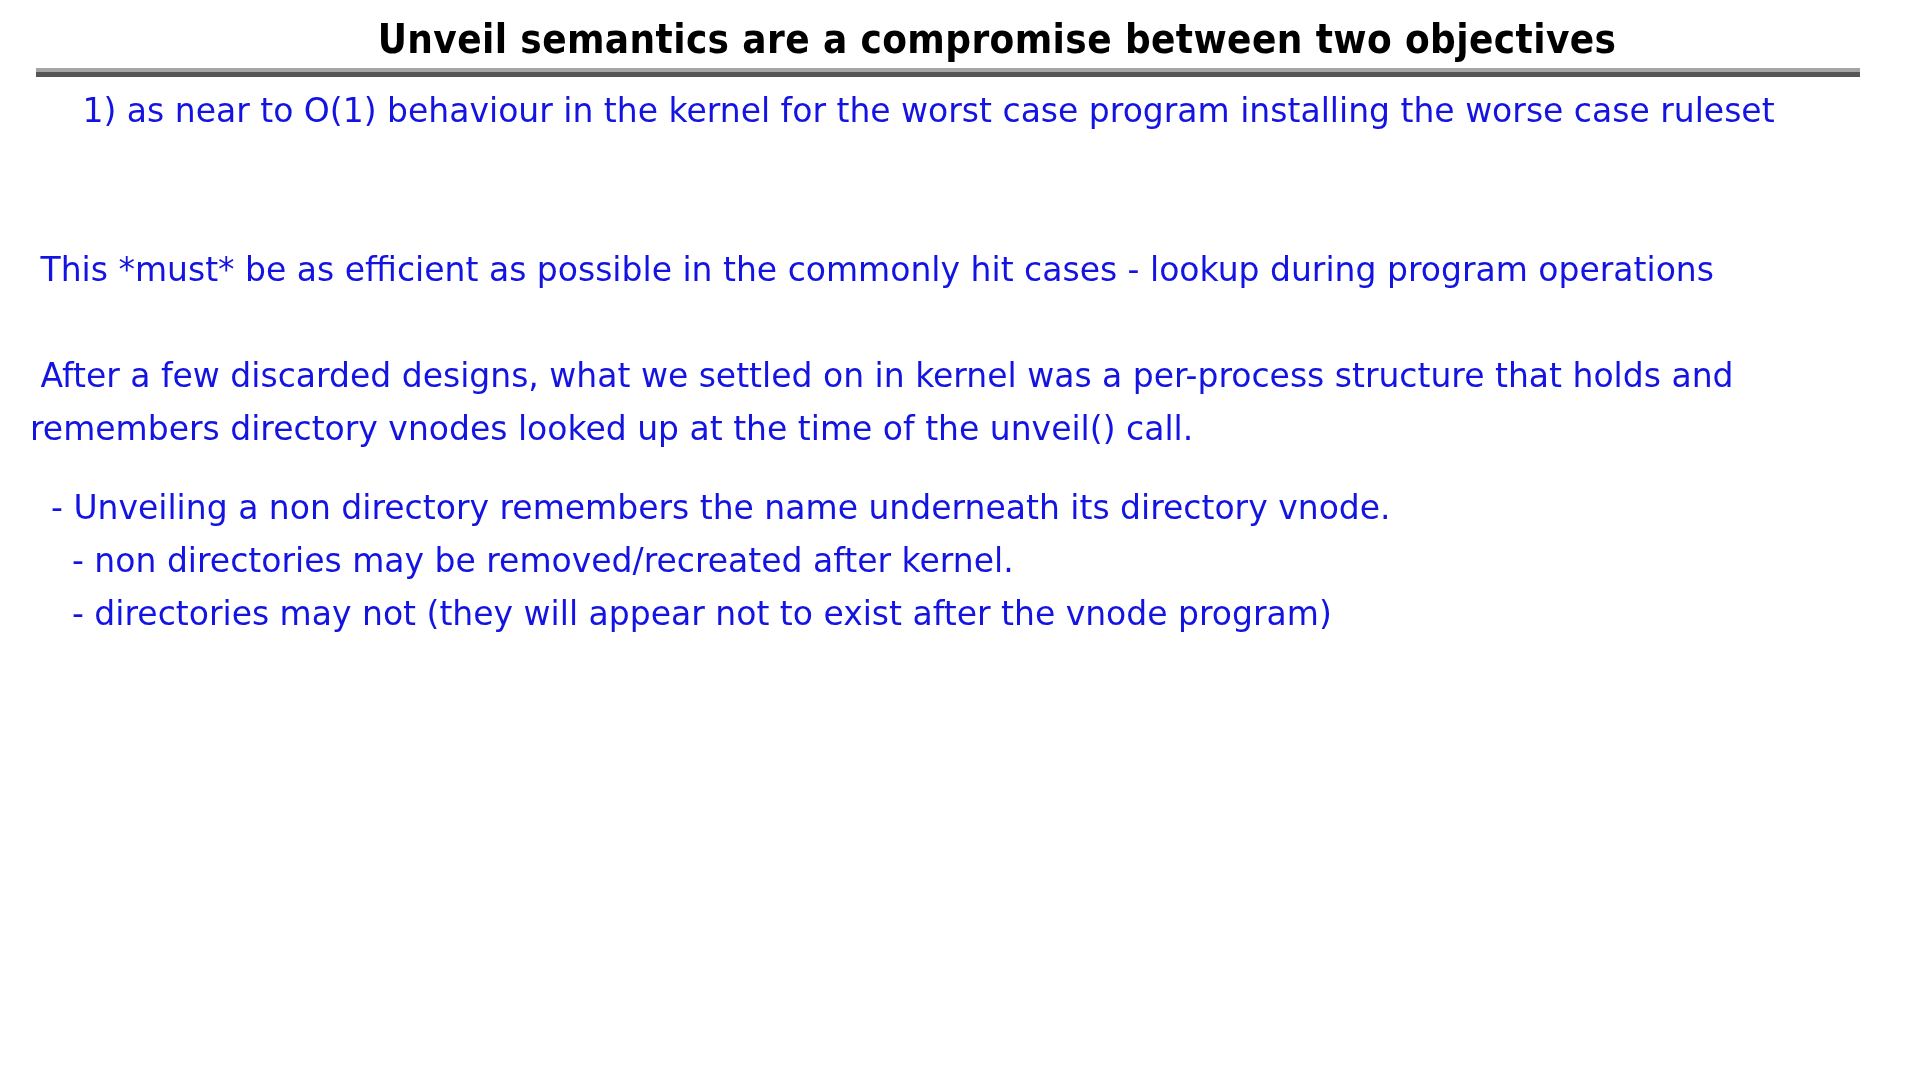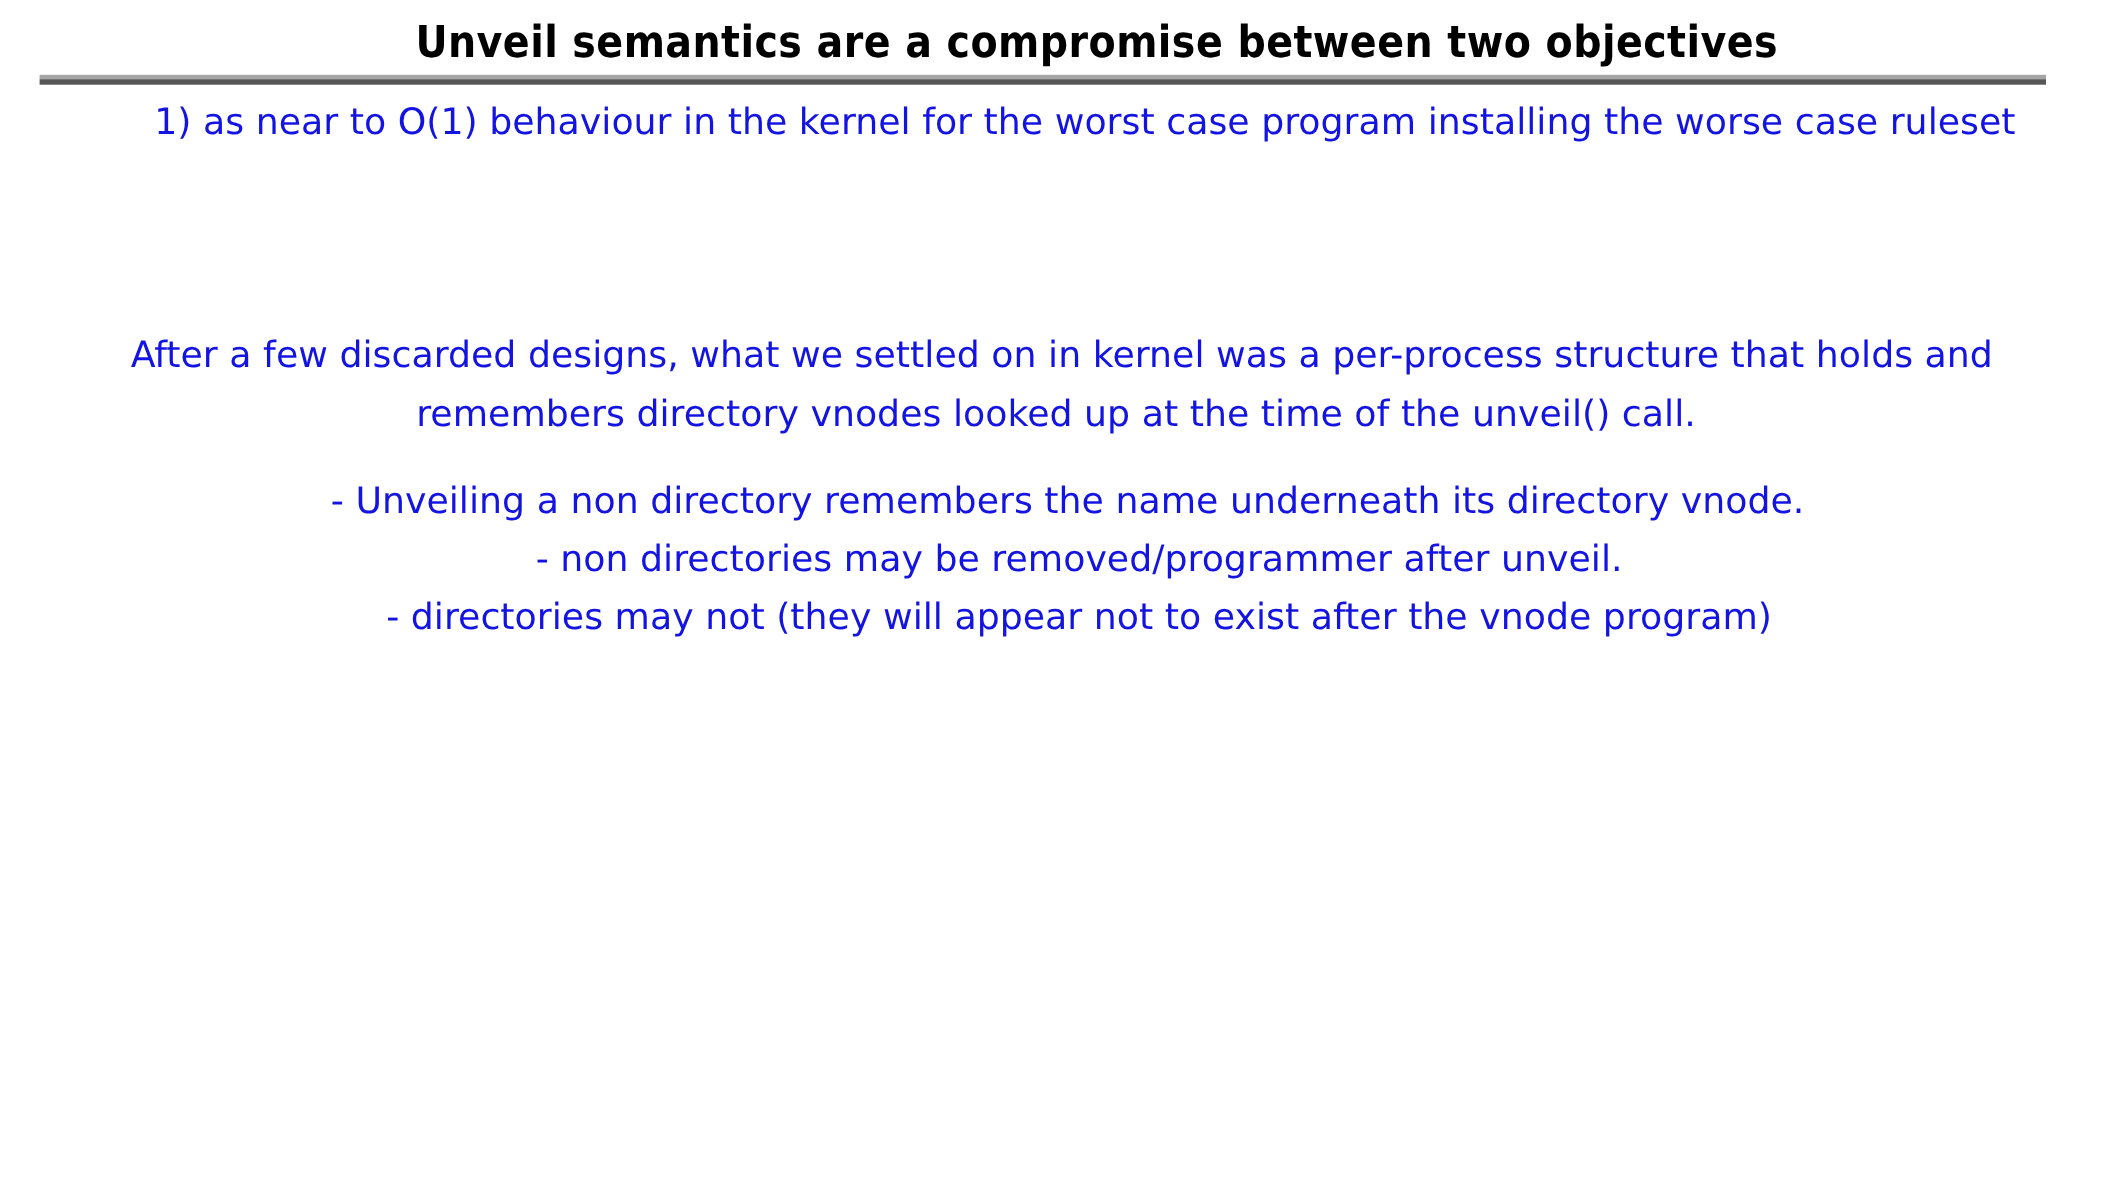--- a/index.html
+++ b/index.html
@@ -72,21 +72,20 @@
     color: #1414e2;
     font-family: "DejaVu Sans", "Liberation Sans", sans-serif;
     font-size: 33px;
     line-height: 53px;
   }
 
   .para {
     margin: 0;
     white-space: pre-wrap;
     word-break: normal;
-    text-align: center;
   }
   .para.blank {
     height: 53px;
   }
   .para.gap-small {
     height: 26px;
   }
 </style>
 </head>
 <body>
@@ -103,29 +102,30 @@
   <div class="body-text">
 
     <p class="para">     1) as near to O(1) behaviour in the kernel for the worst case program installing the worse case ruleset</p>
 
 
     <div class="para blank"></div>
 
 
     <div class="para blank"></div>
 
+    <p class="para"> This *must* be as efficient as possible in the commonly hit cases - lookup during program operations</p>
 
     <div class="para blank"></div>
 
     <p class="para"> After a few discarded designs, what we settled on in kernel was a per-process structure that holds and remembers directory vnodes looked up at the time of the unveil() call.</p>
 
     <div class="para gap-small"></div>
 
     <p class="para">  - Unveiling a non directory remembers the name underneath its directory vnode.</p>
 
-    <p class="para">    - non directories may be removed/programmer after unveil.</p>
+    <p class="para">    - non directories may be removed/recreated after kernel.</p>
 
     <p class="para">    - directories may not (they will appear not to exist after the vnode program)</p>
 
 
   </div>
 
 </div>
 
 </body></html>

